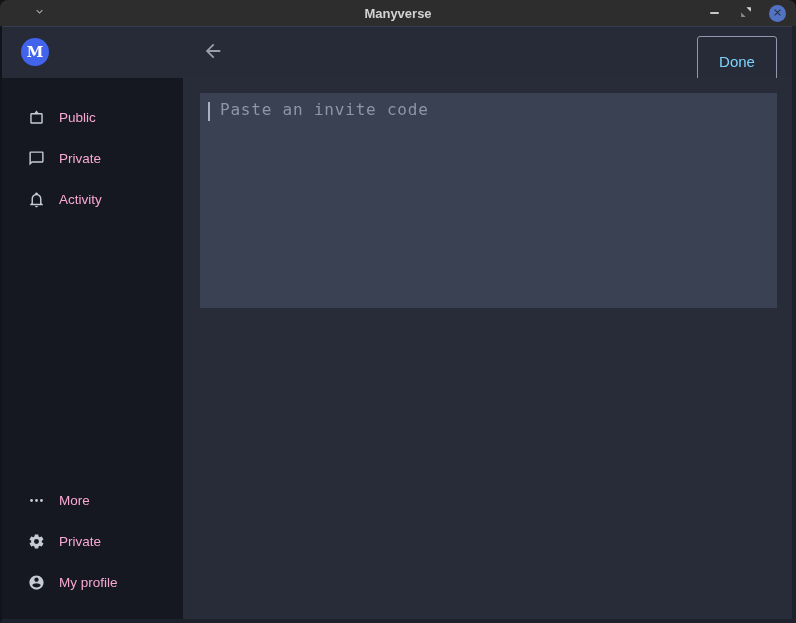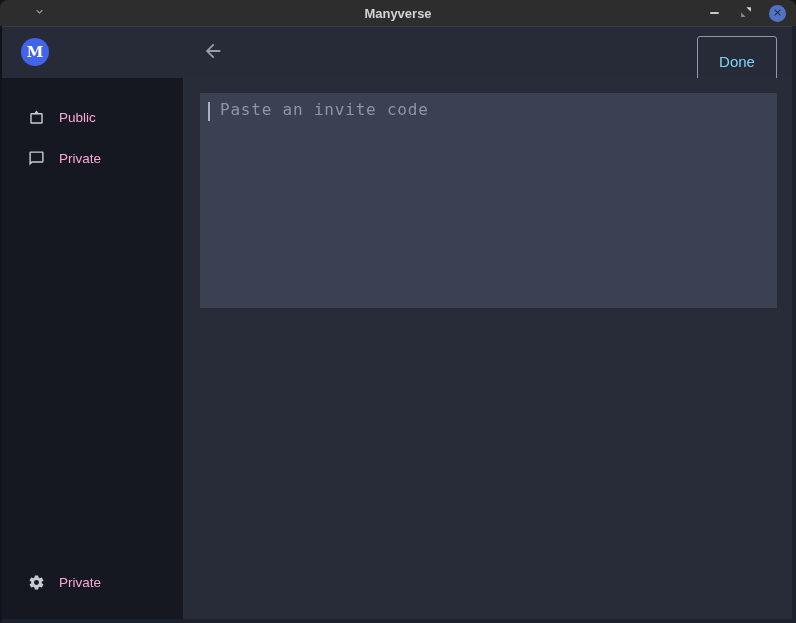--- a/index.html
+++ b/index.html
@@ -142,34 +142,60 @@
 
         <div class="side-item">
           <span class="icon">
             <svg width="17" height="17" viewBox="0 0 24 24" fill="currentColor" fill-rule="evenodd">
               <path d="M20,2H4A2,2 0 0,0 2,4V22L6,18H20A2,2 0 0,0 22,16V4A2,2 0 0,0 20,2M20,16H5.17L4,17.17V4H20V16Z"></path>
             </svg>
           </span>
           <span class="label">Private</span>
         </div>
 
+        <div class="side-item">
+          <span class="icon">
+            <svg width="17" height="17" viewBox="0 0 24 24" fill="currentColor" fill-rule="evenodd">
+              <path d="M10 21H14C14 22.1 13.1 23 12 23S10 22.1 10 21M21 19V20H3V19L5 17V11C5 7.9 7 5.2 10 4.3V4C10 2.9 10.9 2 12 2S14 2.9 14 4V4.3C17 5.2 19 7.9 19 11V17L21 19M17 11C17 8.2 14.8 6 12 6S7 8.2 7 11V18H17V11Z"></path>
+            </svg>
+          </span>
+          <span class="label">Activity</span>
+        </div>
 
 
         <div class="sidebar-spacer"></div>
 
+        <div class="side-item">
+          <span class="icon">
+            <svg width="17" height="17" viewBox="0 0 24 24" fill="currentColor">
+              <circle cx="5" cy="12" r="2"></circle>
+                <circle cx="12" cy="12" r="2"></circle>
+                <circle cx="19" cy="12" r="2"></circle>
+            </svg>
+          </span>
+          <span class="label">More</span>
+        </div>
 
         <div class="side-item">
           <span class="icon">
             <svg width="17" height="17" viewBox="0 0 24 24" fill="currentColor" fill-rule="evenodd">
               <path d="M12,15.5A3.5,3.5 0 0,1 8.5,12A3.5,3.5 0 0,1 12,8.5A3.5,3.5 0 0,1 15.5,12A3.5,3.5 0 0,1 12,15.5M19.43,12.97C19.47,12.65 19.5,12.33 19.5,12C19.5,11.67 19.47,11.34 19.43,11.03L21.54,9.37C21.73,9.22 21.78,8.95 21.66,8.73L19.66,5.27C19.54,5.05 19.27,4.96 19.05,5.05L16.56,6.05C16.04,5.65 15.5,5.32 14.87,5.07L14.5,2.42C14.46,2.18 14.25,2 14,2H10C9.75,2 9.54,2.18 9.5,2.42L9.13,5.07C8.5,5.32 7.96,5.66 7.44,6.05L4.95,5.05C4.73,4.96 4.46,5.05 4.34,5.27L2.34,8.73C2.21,8.95 2.27,9.22 2.46,9.37L4.57,11.03C4.53,11.34 4.5,11.67 4.5,12C4.5,12.33 4.53,12.65 4.57,12.97L2.46,14.63C2.27,14.78 2.21,15.05 2.34,15.27L4.34,18.73C4.46,18.95 4.73,19.03 4.95,18.95L7.44,17.94C7.96,18.34 8.5,18.68 9.13,18.93L9.5,21.58C9.54,21.82 9.75,22 10,22H14C14.25,22 14.46,21.82 14.5,21.58L14.87,18.93C15.5,18.67 16.04,18.34 16.56,17.94L19.05,18.95C19.27,19.03 19.54,18.95 19.66,18.73L21.66,15.27C21.78,15.05 21.73,14.78 21.54,14.63L19.43,12.97Z"></path>
             </svg>
           </span>
           <span class="label">Private</span>
         </div>
 
+        <div class="side-item">
+          <span class="icon">
+            <svg width="17" height="17" viewBox="0 0 24 24" fill="currentColor" fill-rule="evenodd">
+              <path d="M12 2C6.48 2 2 6.48 2 12S6.48 22 12 22 22 17.52 22 12 17.52 2 12 2M12 5C13.66 5 15 6.34 15 8S13.66 11 12 11 9 9.66 9 8 10.34 5 12 5M12 19.2C9.5 19.2 7.29 17.92 6 15.98C6.03 13.99 10 12.9 12 12.9C13.99 12.9 17.97 13.99 18 15.98C16.71 17.92 14.5 19.2 12 19.2Z"></path>
+            </svg>
+          </span>
+          <span class="label">My profile</span>
+        </div>
 
       </div>
 
       <div class="main">
         <div class="invite-wrap">
           <textarea class="invite-input" placeholder="Paste an invite code" style=""></textarea>
           <div class="caret"></div>
         </div>
       </div>
 

